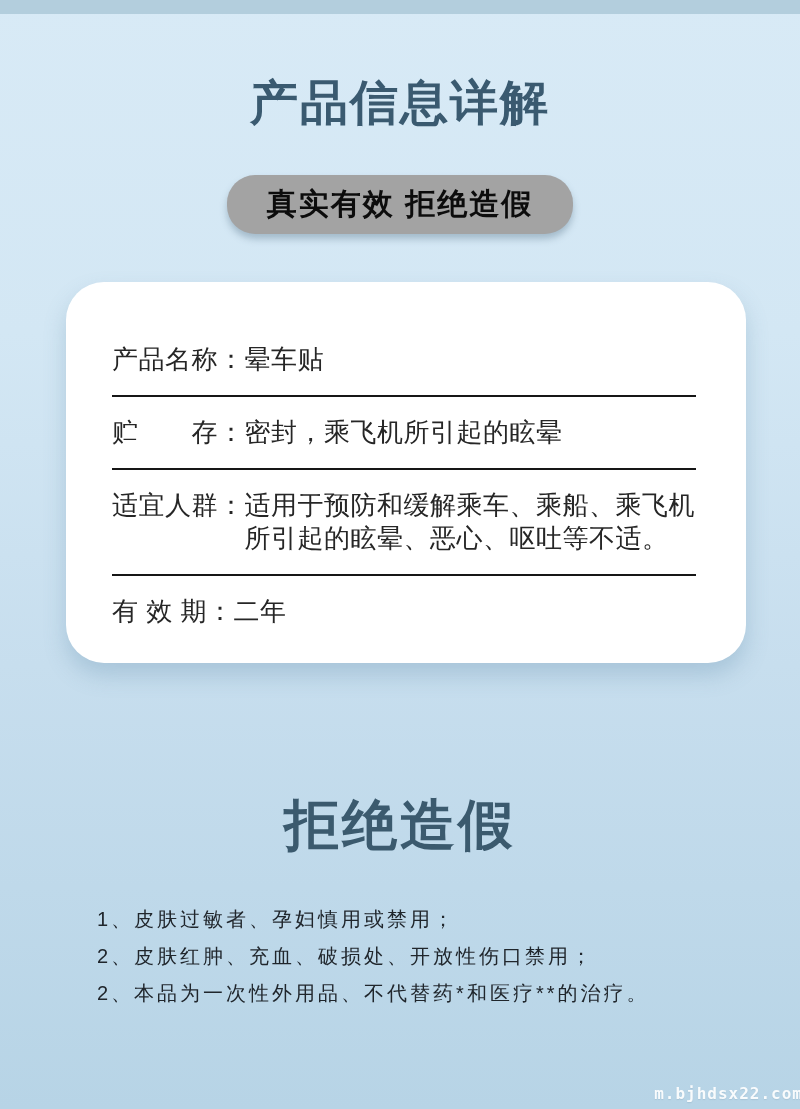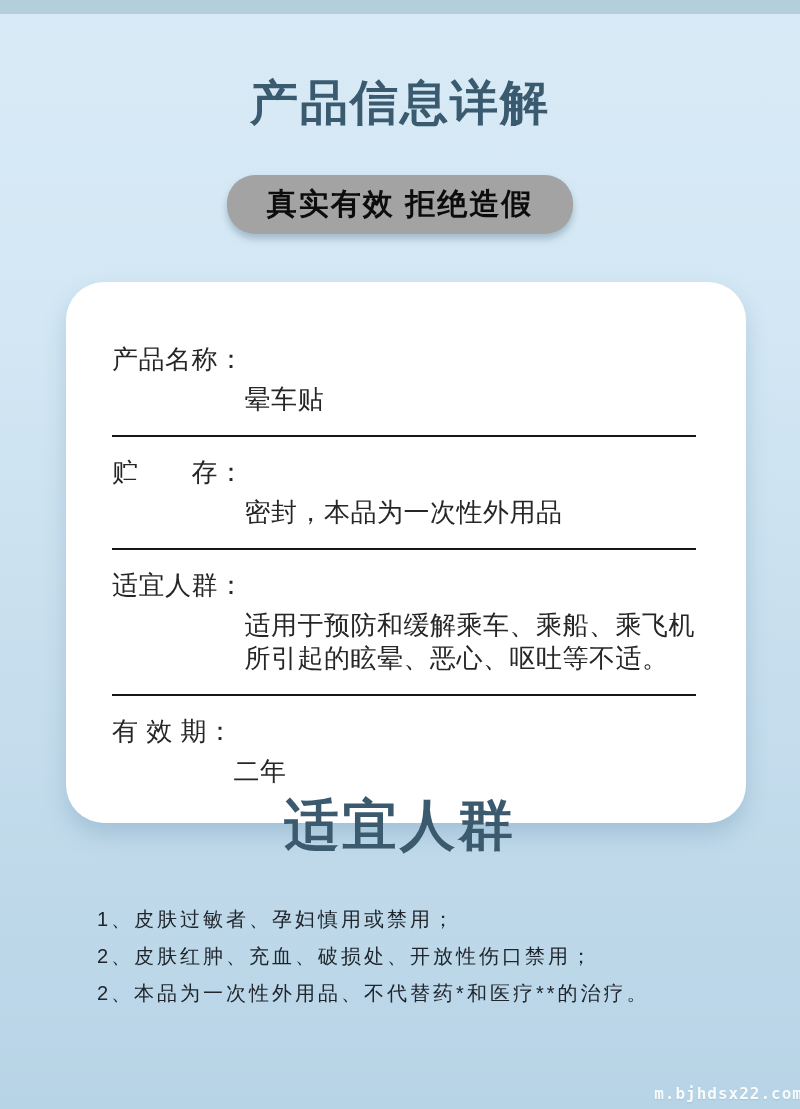--- a/index.html
+++ b/index.html
@@ -61,21 +61,21 @@
     align-items: flex-start;
     padding: 19px 0;
     font-size: 26px;
     line-height: 33px;
     letter-spacing: 0.5px;
     color: #262626;
     border-bottom: 2px solid #161616;
   }
   .info-row:last-child { border-bottom: none; }
   .info-row .lbl { flex: 0 0 auto; white-space: pre; }
-  .info-row .val { flex: 1 1 auto; margin-top: 40px; }
+  .info-row .val { flex: 1 1 auto; }
 
   .notice-heading {
     position: absolute;
     top: 795px;
     left: 0;
     width: 100%;
     margin: 0;
     text-align: center;
     font-size: 55px;
     line-height: 60px;
@@ -119,33 +119,33 @@
 
 <div class="badge">真实有效 拒绝造假</div>
 
 <div class="card">
   <div class="info-row">
     <span class="lbl">产品名称：</span>
     <span class="val">晕车贴</span>
   </div>
   <div class="info-row">
     <span class="lbl">贮　　存：</span>
-    <span class="val">密封，本品为一次性外用品</span>
+    <span class="val">密封，乘飞机所引起的眩晕</span>
   </div>
   <div class="info-row">
     <span class="lbl">适宜人群：</span>
     <span class="val">适用于预防和缓解乘车、乘船、乘飞机所引起的眩晕、恶心、呕吐等不适。</span>
   </div>
   <div class="info-row">
     <span class="lbl">有 效 期：</span>
     <span class="val">二年</span>
   </div>
 </div>
 
-<h2 class="notice-heading">适宜人群</h2>
+<h2 class="notice-heading">拒绝造假</h2>
 
 <ul class="notice-list">
   <li>1、皮肤过敏者、孕妇慎用或禁用；</li>
   <li>2、皮肤红肿、充血、破损处、开放性伤口禁用；</li>
   <li>2、本品为一次性外用品、不代替药*和医疗**的治疗。</li>
 </ul>
 
 <div class="watermark">m.bjhdsx22.com</div>
 
 </body></html>

